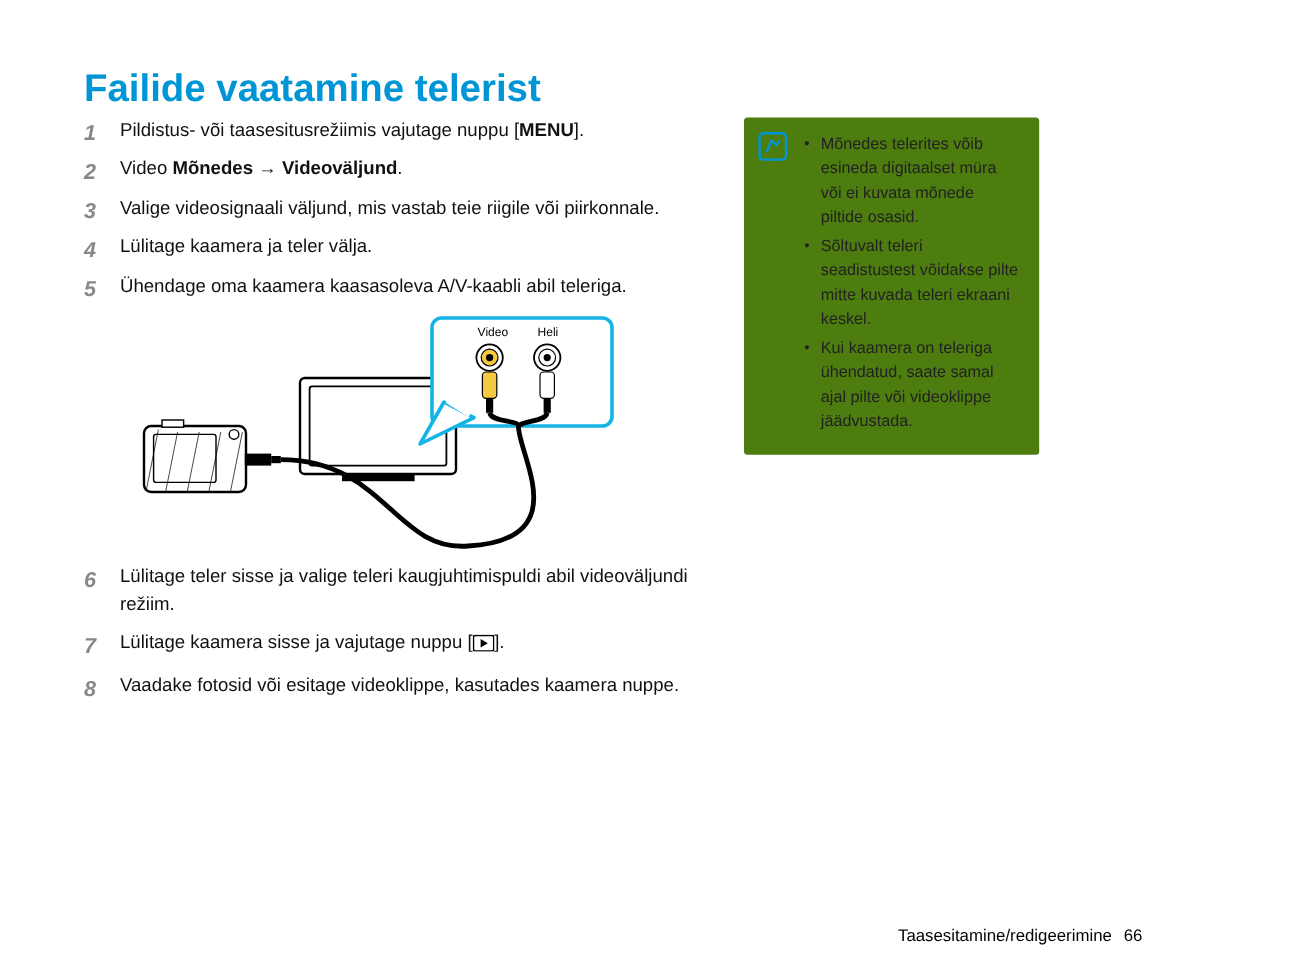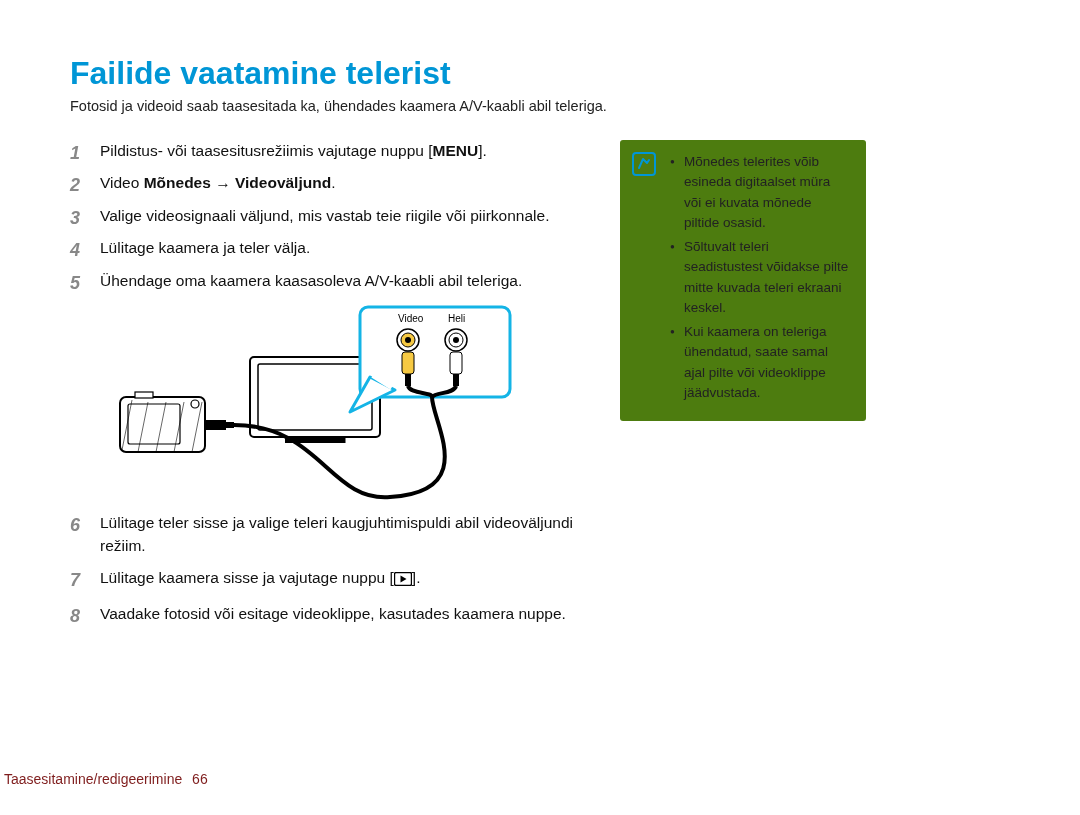--- a/index.html
+++ b/index.html
@@ -89,43 +89,42 @@
     content: "●";
     position: absolute;
     left: 0;
     top: 0;
     font-size: 8px;
     line-height: 20px;
   }
   .footer {
     position: absolute;
     bottom: 28px;
-    left: 4px;
+    left: 16px;
     width: 100%;
-    text-align: left;
+    text-align: right;
     font-size: 14px;
-    color: #7f1d1d;
+    color: #000000;
   }
   .footer .pn { margin-left: 6px; }
   .play-icon {
     display: inline-block;
     vertical-align: -3px;
   }
   .diagram-label {
     font-size: 10px;
     fill: #000;
     font-family: Arial, Helvetica, sans-serif;
   }
 </style>
 </head>
 <body>
 
 <div class="page">
   <h1 class="title">Failide vaatamine telerist</h1>
-  <p class="subtitle">Fotosid ja videoid saab taasesitada ka, ühendades kaamera A/V-kaabli abil teleriga.</p>
 
   <div class="columns">
     <div class="left">
       <ol class="steps">
         <li>
           <span class="num">1</span>
           <span>Pildistus- või taasesitusrežiimis vajutage nuppu [</span><span class="menu-label">MENU</span><span>].</span>
         </li>
         <li>
           <span class="num">2</span>

